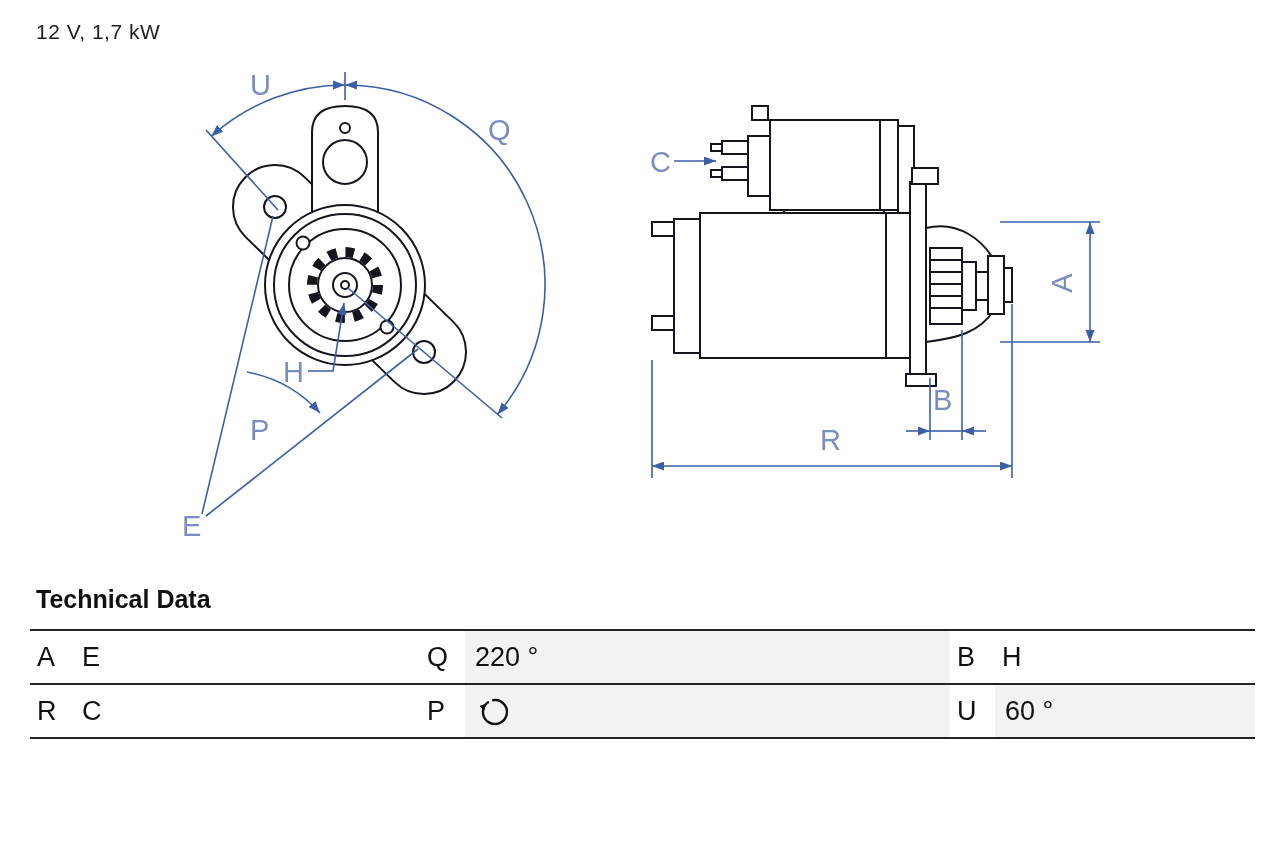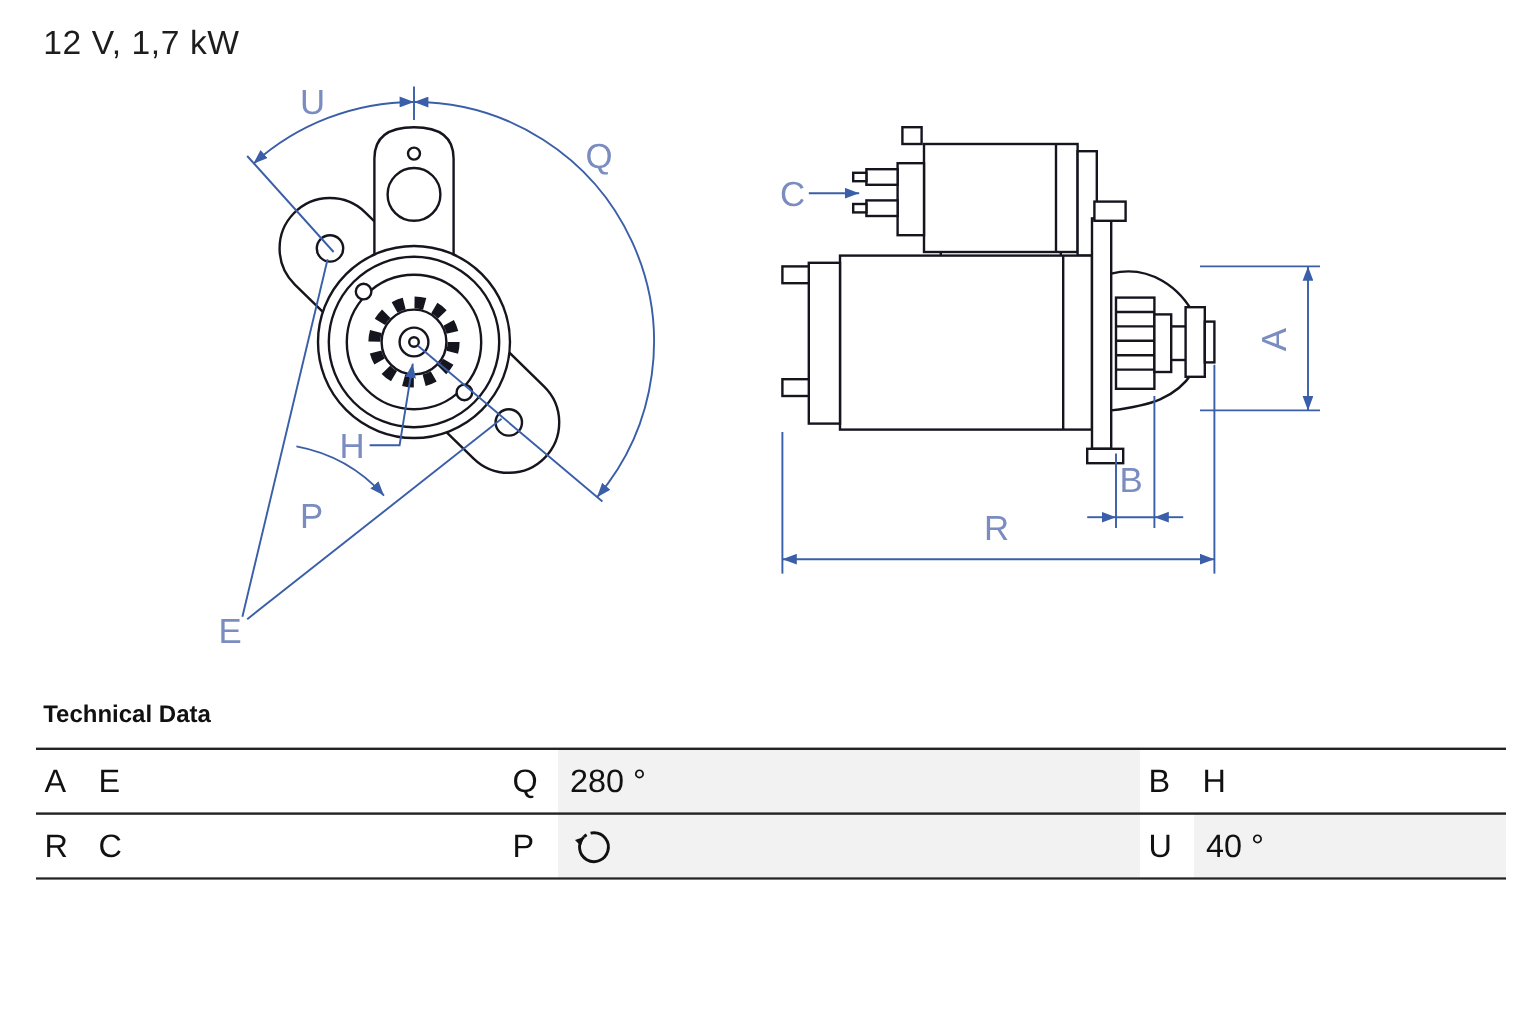--- a/index.html
+++ b/index.html
@@ -2,37 +2,37 @@
 <html><head>
 <meta charset="utf-8">
 <style>
   html,body { margin:0; padding:0; }
   body {
     width:1280px; height:853px; position:relative; background:#ffffff;
     font-family:"Liberation Sans", sans-serif; overflow:hidden;
   }
   .page-title {
     position:absolute; left:36px; top:20px;
-    font-size:28px; color:#1d1d1d; letter-spacing:0.5px;
+    font-size:21px; color:#1d1d1d; letter-spacing:0.5px;
   }
   .drawing {
     position:absolute; left:0; top:0; width:1280px; height:575px;
   }
   .dark { stroke:#15151e; fill:none; stroke-width:2; }
   .darkfill { stroke:#15151e; fill:#ffffff; stroke-width:2; }
   .dim { stroke:#3a5fa8; fill:none; stroke-width:1.6; }
   .dimlbl {
     font-family:"Liberation Sans", sans-serif;
     font-size:29px; fill:#7b8cc0; stroke:none;
   }
   .tech {
     position:absolute; left:30px; top:585px; width:1225px;
   }
   .tech h2 {
-    margin:0 0 15px 6px; font-size:20px; font-weight:bold; color:#111111;
+    margin:0 0 15px 6px; font-size:25px; font-weight:bold; color:#111111;
   }
   .grid {
     display:grid;
     grid-template-columns:45px 345px 45px 485px 45px 260px;
     border-bottom:2px solid #232323;
   }
   .cell {
     border-top:2px solid #232323; height:52px;
     display:flex; align-items:center;
     font-size:27px; color:#111111; white-space:nowrap;
@@ -161,36 +161,36 @@
   </g>
 </svg>
 
 <section class="tech">
   <h2>Technical Data</h2>
   <div class="grid">
 
     <div class="cell k">A</div>
     <div class="cell k">E</div>
     <div class="cell k">Q</div>
-    <div class="cell v">280 °</div>
+    <div class="cell v">220 °</div>
 
     <div class="cell k">B</div>
     <div class="cell k">H</div>
     <div class="cell k">R</div>
 
     <div class="cell k">C</div>
     <div class="cell k">P</div>
     <div class="cell v">
       <svg width="40" height="38" viewBox="0 0 40 38">
         <defs>
           <marker id="pArr" markerWidth="9" markerHeight="8" refX="7" refY="3.5" orient="auto" markerUnits="userSpaceOnUse">
             <path d="M0,0 L7,3.5 L0,7 Z" fill="#111111"></path>
           </marker>
         </defs>
         <path d="M 20 8 A 12 12 0 1 1 11.5 11.5" fill="none" stroke="#111111" stroke-width="2.4" marker-end="url(#pArr)"></path>
         <path d="M 11.5 11.5 A 12 12 0 0 1 20 8" fill="none" stroke="#111111" stroke-width="2.4" stroke-dasharray="3 3.5"></path>
       </svg>
     </div>
     <div class="cell k">U</div>
-    <div class="cell v">40 °</div>
+    <div class="cell v">60 °</div>
 
   </div>
 </section>
 
 </body></html>

